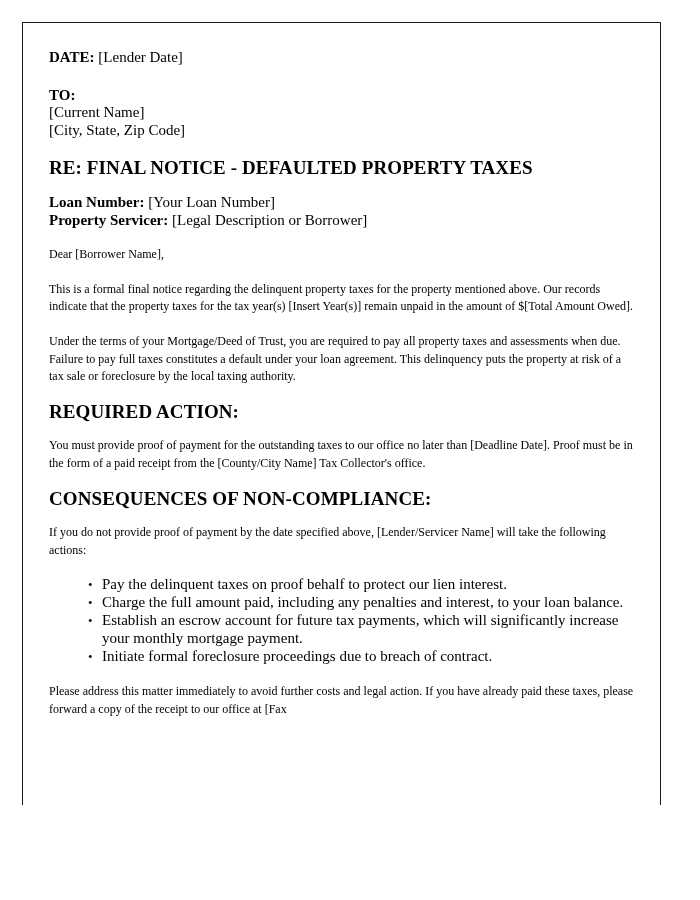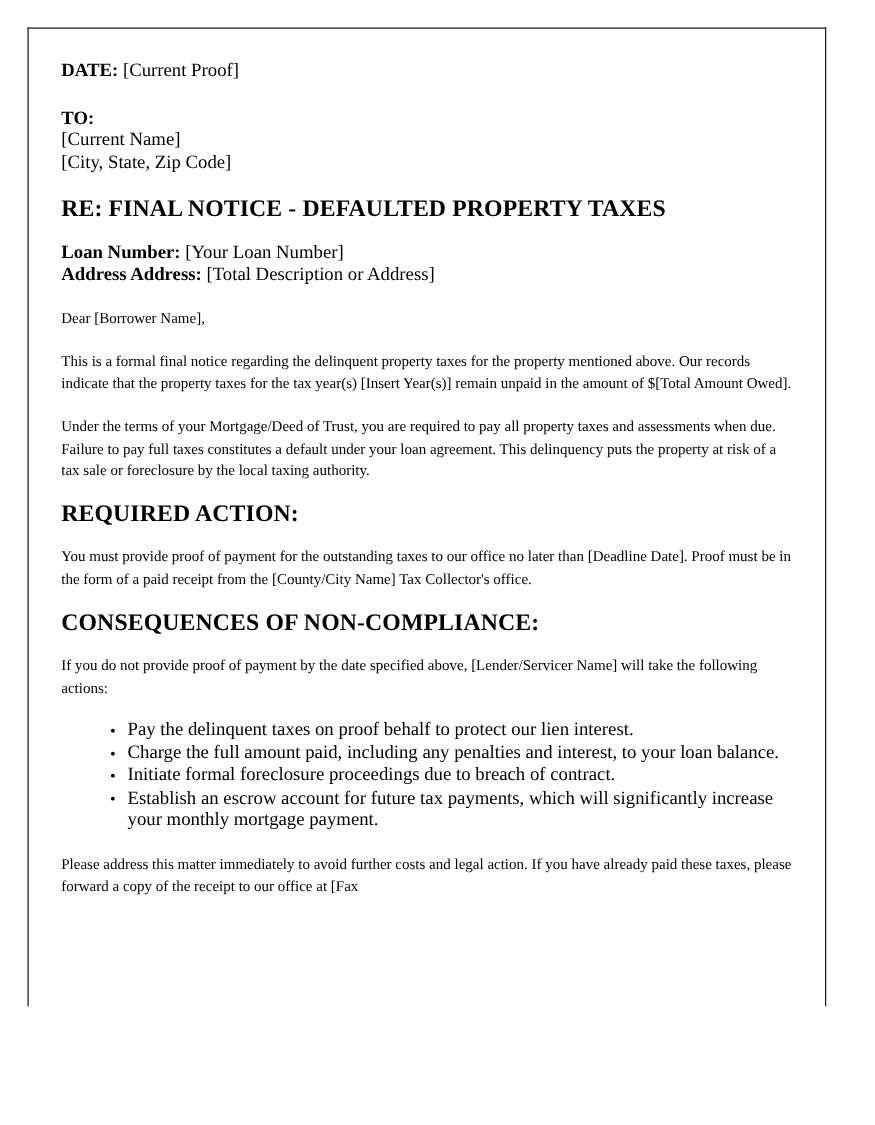--- a/index.html
+++ b/index.html
@@ -87,21 +87,21 @@
   }
 </style>
 </head>
 <body>
 
 <div class="page-sheet">
   <div class="page-body">
 
     <div class="blk">
       <span class="bold">DATE:</span>
-      <span>[Current Proof]</span>
+      <span>[Lender Date]</span>
     </div>
 
     <div class="gap-lg"></div>
 
     <div class="blk">
       <span class="line bold">TO:</span>
       <span class="line">[Current Name]</span>
       <span class="line">[City, State, Zip Code]</span>
     </div>
 
@@ -110,22 +110,22 @@
     <div class="heading">RE: FINAL NOTICE - DEFAULTED PROPERTY TAXES</div>
 
     <div class="gap-md"></div>
 
     <div class="blk">
       <div class="line">
         <span class="bold">Loan Number:</span>
         <span>[Your Loan Number]</span>
       </div>
       <div class="line">
-        <span class="bold">Address Address:</span>
-        <span>[Total Description or Address]</span>
+        <span class="bold">Property Servicer:</span>
+        <span>[Legal Description or Borrower]</span>
       </div>
     </div>
 
     <div class="gap-md"></div>
 
     <div class="para">Dear [Borrower Name],</div>
 
     <div class="gap-md"></div>
 
     <div class="para">This is a formal final notice regarding the delinquent property taxes for the property mentioned above. Our records indicate that the property taxes for the tax year(s) [Insert Year(s)] remain unpaid in the amount of $[Total Amount Owed].</div>
@@ -148,22 +148,22 @@
 
     <div class="gap-md"></div>
 
     <div class="para">If you do not provide proof of payment by the date specified above, [Lender/Servicer Name] will take the following actions:</div>
 
     <div class="gap-md"></div>
 
     <ul class="bullets">
       <li>Pay the delinquent taxes on proof behalf to protect our lien interest.</li>
       <li>Charge the full amount paid, including any penalties and interest, to your loan balance.</li>
+      <li>Establish an escrow account for future tax payments, which will significantly increase your monthly mortgage payment.</li>
       <li>Initiate formal foreclosure proceedings due to breach of contract.</li>
-      <li>Establish an escrow account for future tax payments, which will significantly increase your monthly mortgage payment.</li>
     </ul>
 
     <div class="gap-md"></div>
 
     <div class="para">Please address this matter immediately to avoid further costs and legal action. If you have already paid these taxes, please forward a copy of the receipt to our office at [Fax</div>
 
   </div>
 </div>
 
 </body></html>

